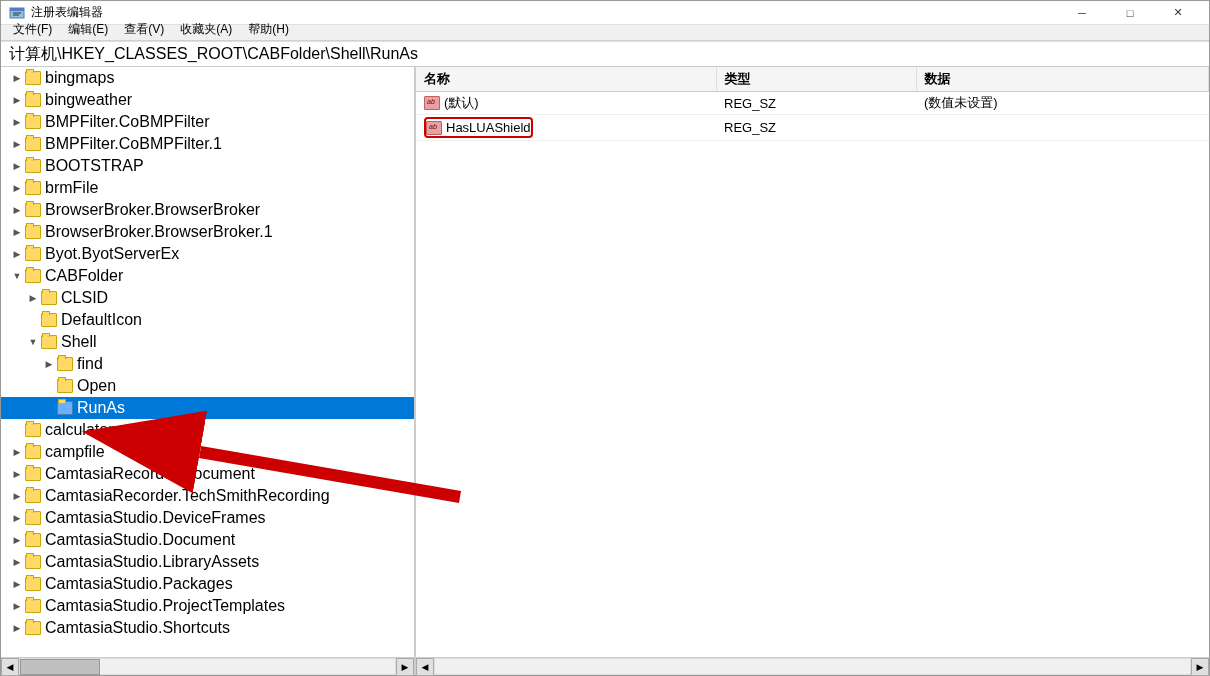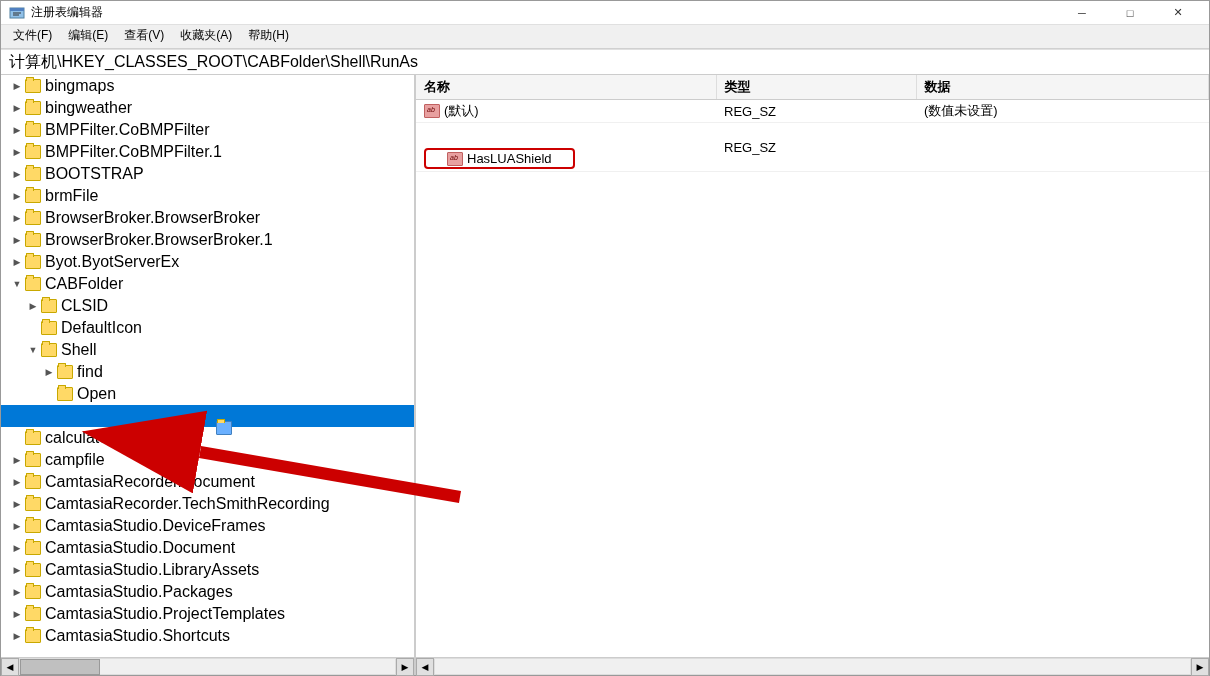--- a/index.html
+++ b/index.html
@@ -60,23 +60,23 @@
       justify-content: center;
       cursor: pointer;
       font-size: 11px;
       color: #333;
       background: transparent;
       border: none;
     }
 
     
     .menu-bar {
-      height: 24px;
-      display: flex;
-      align-items: flex-start;
+      height: 16px;
+      display: flex;
+      align-items: flex-end;
       padding: 0 4px;
       background: #f0f0f0;
       border-bottom: 1px solid #d0d0d0;
     }
 
     .menu-item {
       padding: 2px 8px;
       cursor: pointer;
       font-size: 12px;
       color: #000;
@@ -115,21 +115,21 @@
 
     .tree-item {
       display: flex;
       align-items: center;
       height: 22px;
       padding-right: 4px;
       cursor: pointer;
       white-space: nowrap;
       font-size: 13px;
     }
-    .tree-item.highlighted { background: #0078d7; color: #fff; flex-direction: column; }
+    .tree-item.highlighted { background: #0078d7; color: #fff; }
 
     .tree-expand {
       width: 16px;
       height: 16px;
       display: inline-flex;
       align-items: center;
       justify-content: center;
       font-size: 9px;
       color: #555;
       cursor: pointer;
@@ -445,22 +445,21 @@
           </tr>
 
           <tr>
             <td>
               <div class="name-cell">
                 <span style="
                   display: inline-flex;
                   align-items: center;
                   border: 2.5px solid #cc0000;
                   border-radius: 4px;
-                  padding: 1px 21px;
-                  margin-top: 23px;
+                  padding: 1px 0;
                 ">
                   <span class="value-icon" style="margin-right: 4px;"></span>
                   <span>HasLUAShield</span>
                 </span>
               </div>
             </td>
             <td>REG_SZ</td>
             <td></td>
           </tr>
         </tbody>

